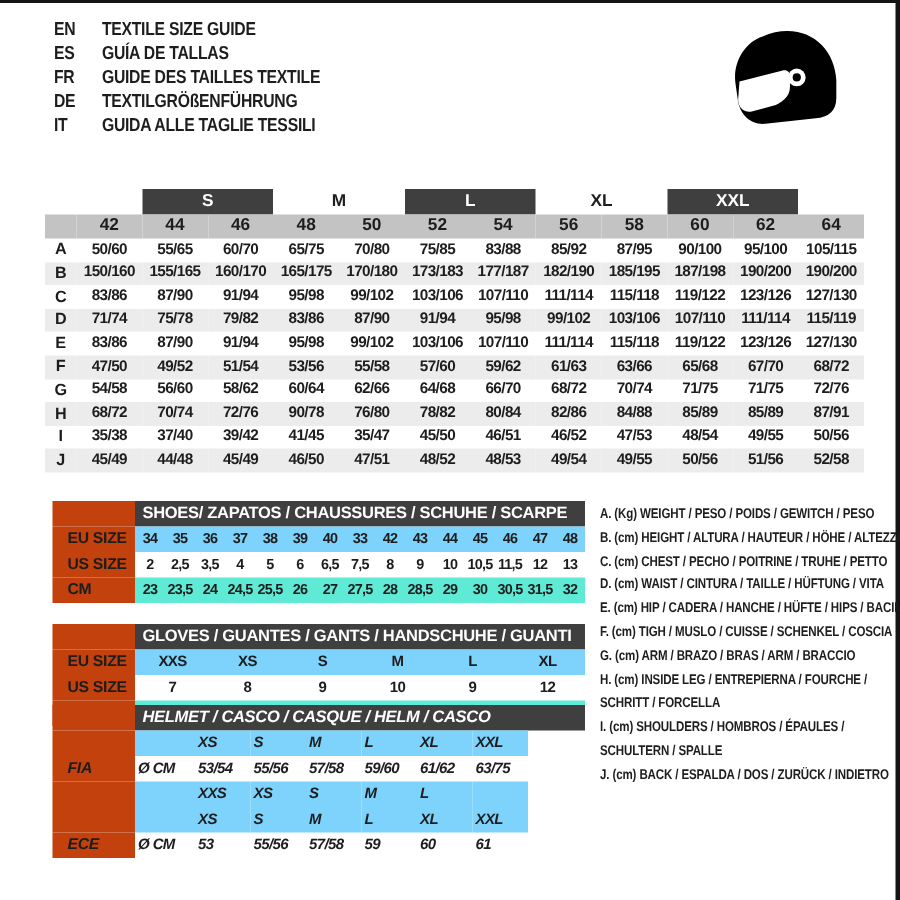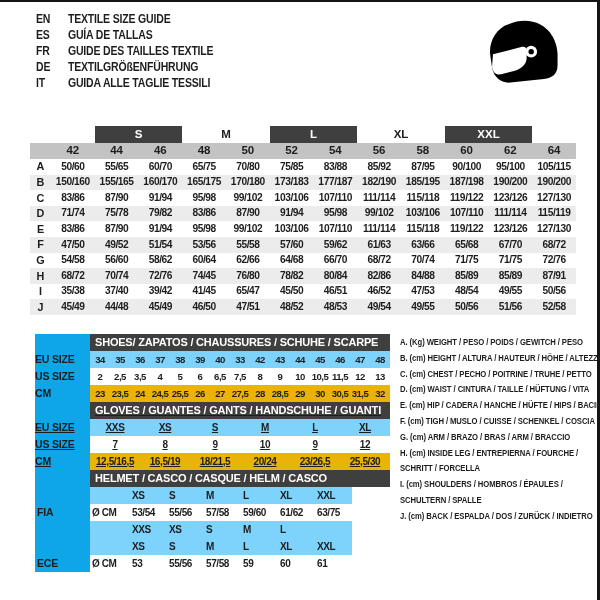--- a/index.html
+++ b/index.html
@@ -27,33 +27,33 @@
   .main td{height:15.6px;text-align:center;font-size:10.2px;letter-spacing:-0.4px;}
   .main .grp{height:17px;font-size:11.5px;letter-spacing:0;}
   .main .grp.dark{background:#3f3f3f;color:#ffffff;}
   .main .numhdr{background:#c3c3c3;height:16px;font-size:11.5px;letter-spacing:0;}
   .main tr.alt td{background:#ececec;}
   .main .rowlab{font-size:10.8px;letter-spacing:0;}
 
   
   .sec{position:absolute;left:35px;width:355px;}
   .sec-shoes{top:334px;}
-  .sec-gloves{top:402px;text-decoration:underline;}
+  .sec-gloves{top:416px;}
   .sec-helmet{top:470px;}
   .sec td{height:17px;text-align:center;font-size:10px;letter-spacing:-0.4px;}
-  .sec .lab{text-align:left;font-size:10.5px;letter-spacing:-0.2px;background:#0ea5e9;}
+  .sec .lab{text-align:left;font-size:10.5px;letter-spacing:-0.2px;background:#c2410c;padding-left:10px;}
   .sec .secbar{background:#3f3f3f;color:#fff;text-align:left;padding-left:5px;
                font-size:11px;letter-spacing:-0.2px;}
   .sec .gray{background:#7dd3fc;}
-  .sec .lgray{background:#eab308;margin-top:29px;}
+  .sec .lgray{background:#5eead4;margin-top:29px;}
   .sec .white{background:#ffffff;}
   .shoes-t td{font-size:9.6px;letter-spacing:-0.5px;}
   .shoes-t .lab{font-size:10.5px;letter-spacing:-0.2px;}
   .shoes-t .secbar{font-size:11px;letter-spacing:-0.2px;}
-  .helm-t td{text-align:left;padding-left:2px;}
+  .helm-t td{text-align:left;padding-left:2px;font-style:italic;}
   .helm-t .fill{background:transparent;}
 
   
   .legend{position:absolute;left:400px;top:334px;width:238px;
           transform:scaleX(0.82);transform-origin:left top;
           font-size:9.4px;line-height:15.8px;letter-spacing:-0.1px;}
   .lline{white-space:pre;}
 </style>
 </head>
 <body>
@@ -238,37 +238,37 @@
           <td>70/74</td>
           <td>71/75</td>
           <td>71/75</td>
           <td>72/76</td>
         </tr>
         <tr class="alt">
           <td class="rowlab">H</td>
           <td>68/72</td>
           <td>70/74</td>
           <td>72/76</td>
-          <td>74/45</td>
+          <td>90/78</td>
           <td>76/80</td>
           <td>78/82</td>
           <td>80/84</td>
           <td>82/86</td>
           <td>84/88</td>
           <td>85/89</td>
           <td>85/89</td>
           <td>87/91</td>
         </tr>
         <tr>
           <td class="rowlab">I</td>
           <td>35/38</td>
           <td>37/40</td>
           <td>39/42</td>
           <td>41/45</td>
-          <td>65/47</td>
+          <td>35/47</td>
           <td>45/50</td>
           <td>46/51</td>
           <td>46/52</td>
           <td>47/53</td>
           <td>48/54</td>
           <td>49/55</td>
           <td>50/56</td>
         </tr>
         <tr class="alt">
           <td class="rowlab">J</td>

